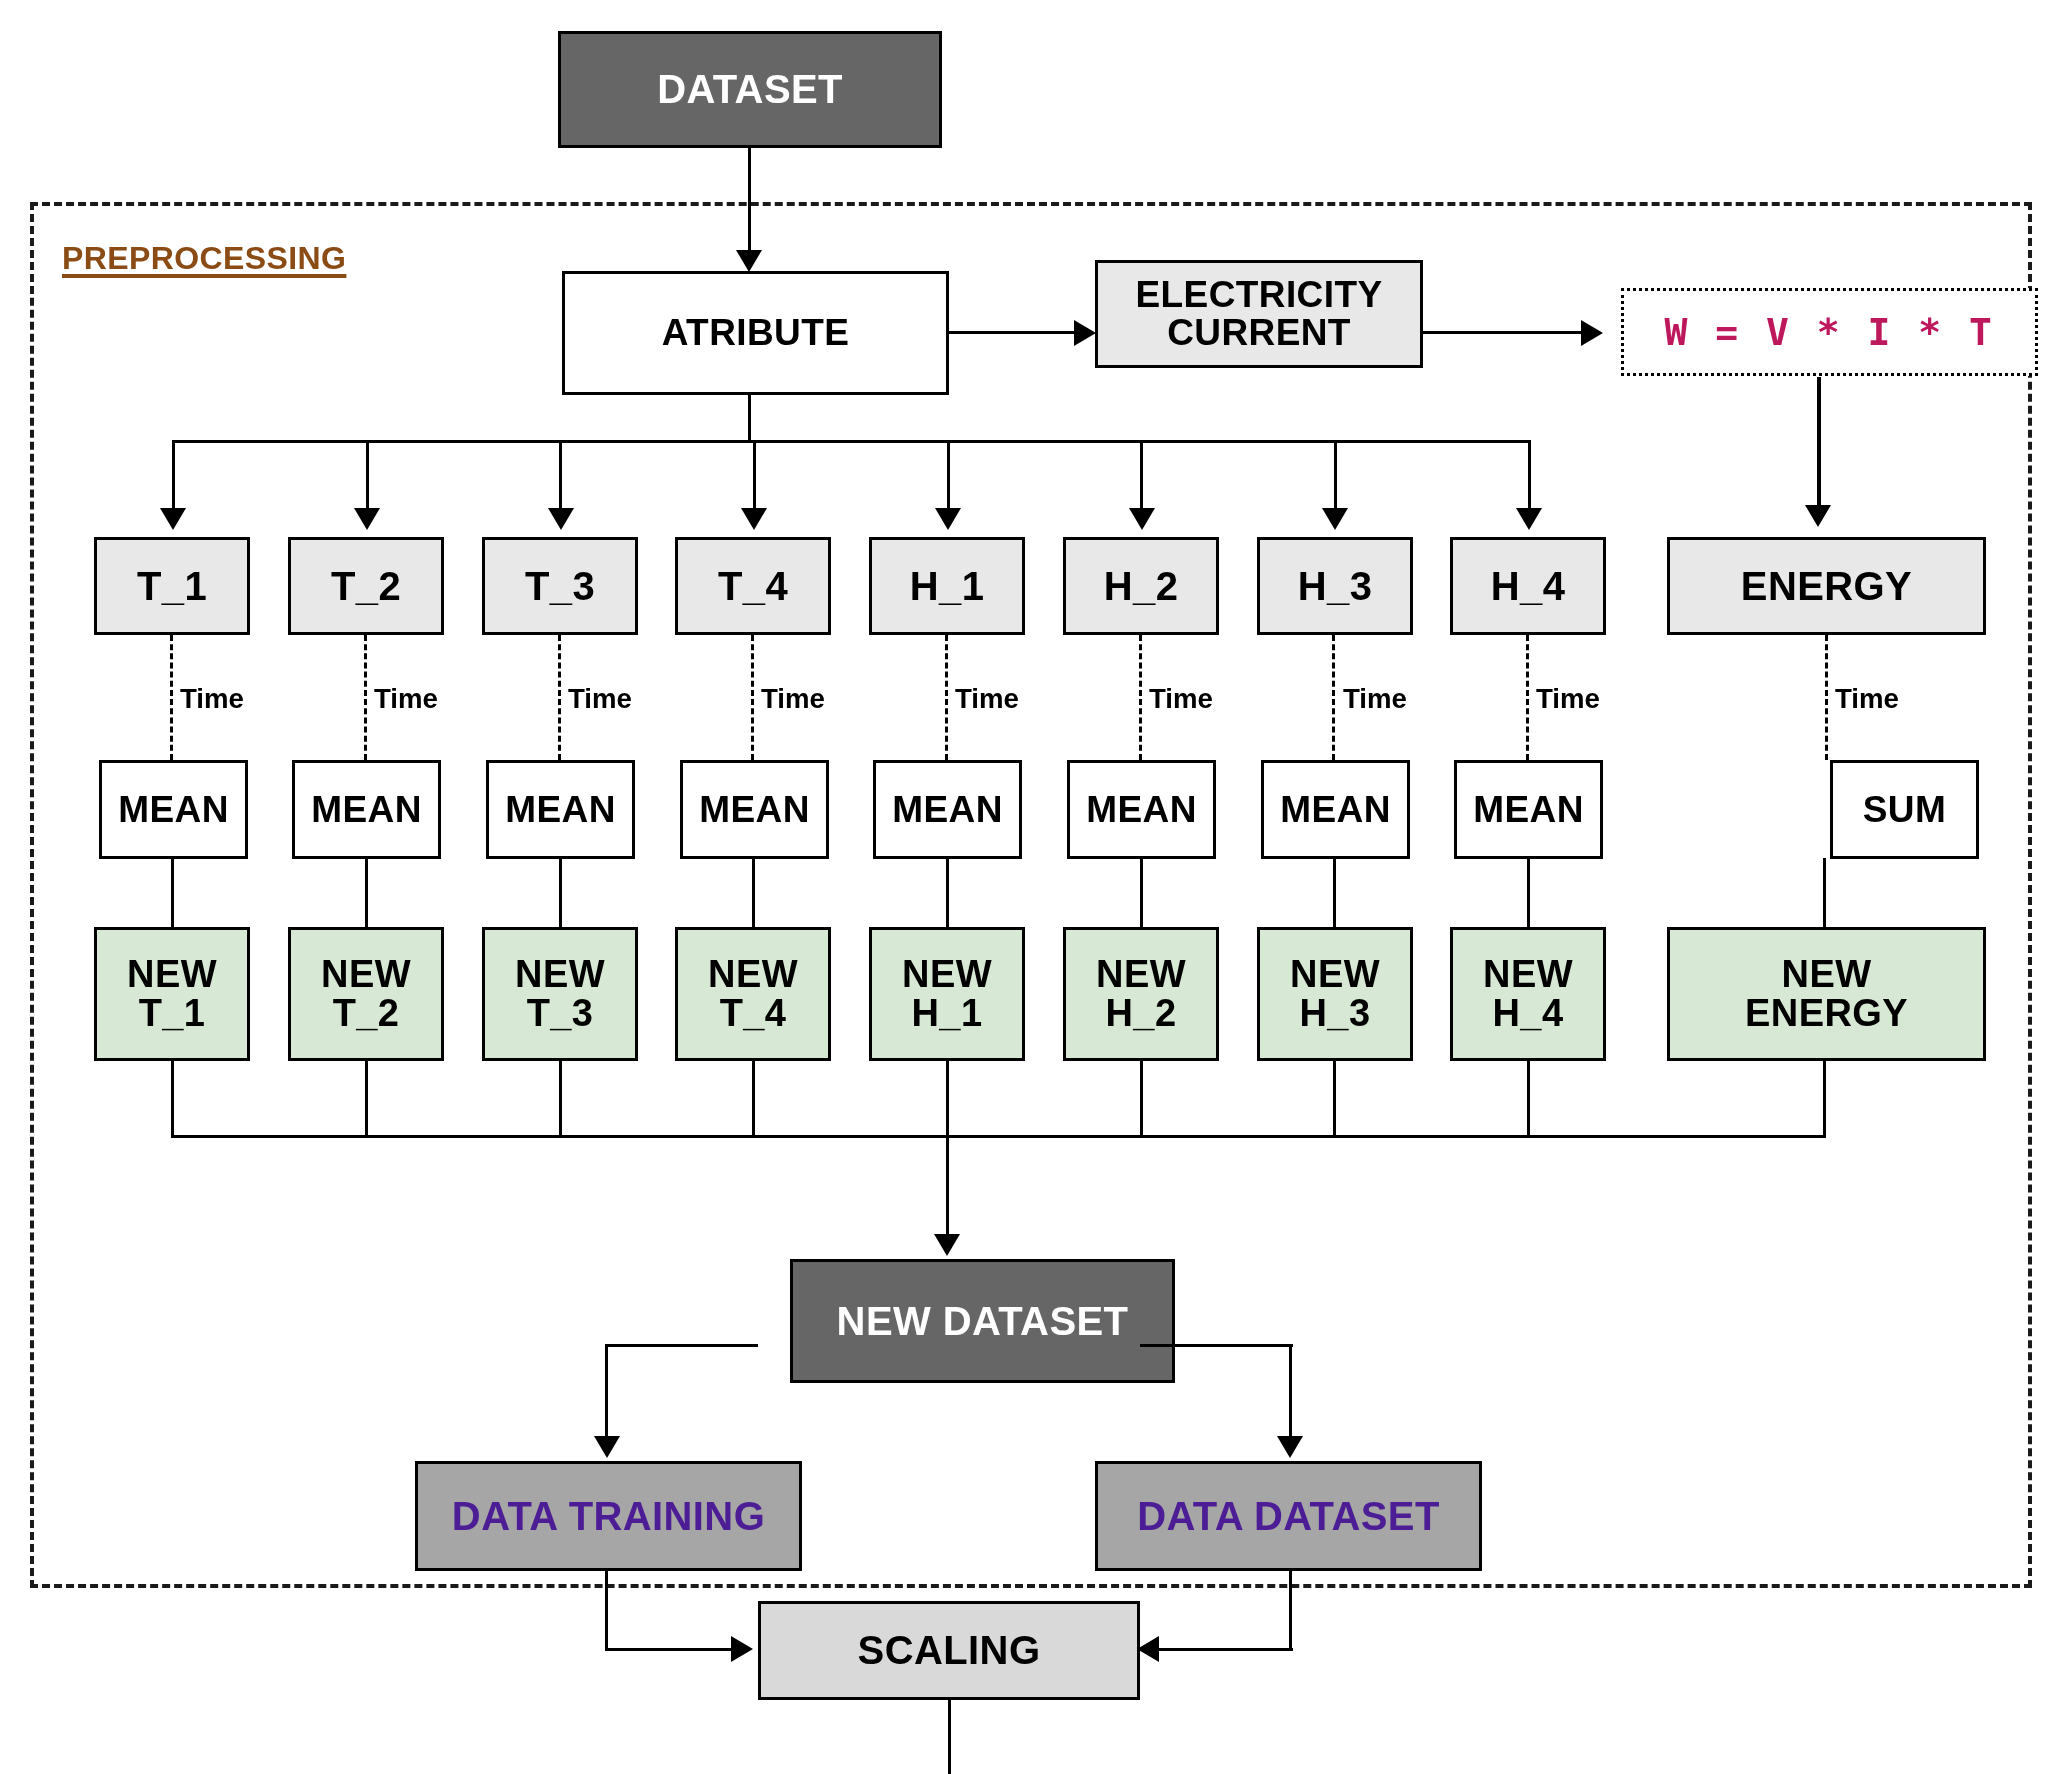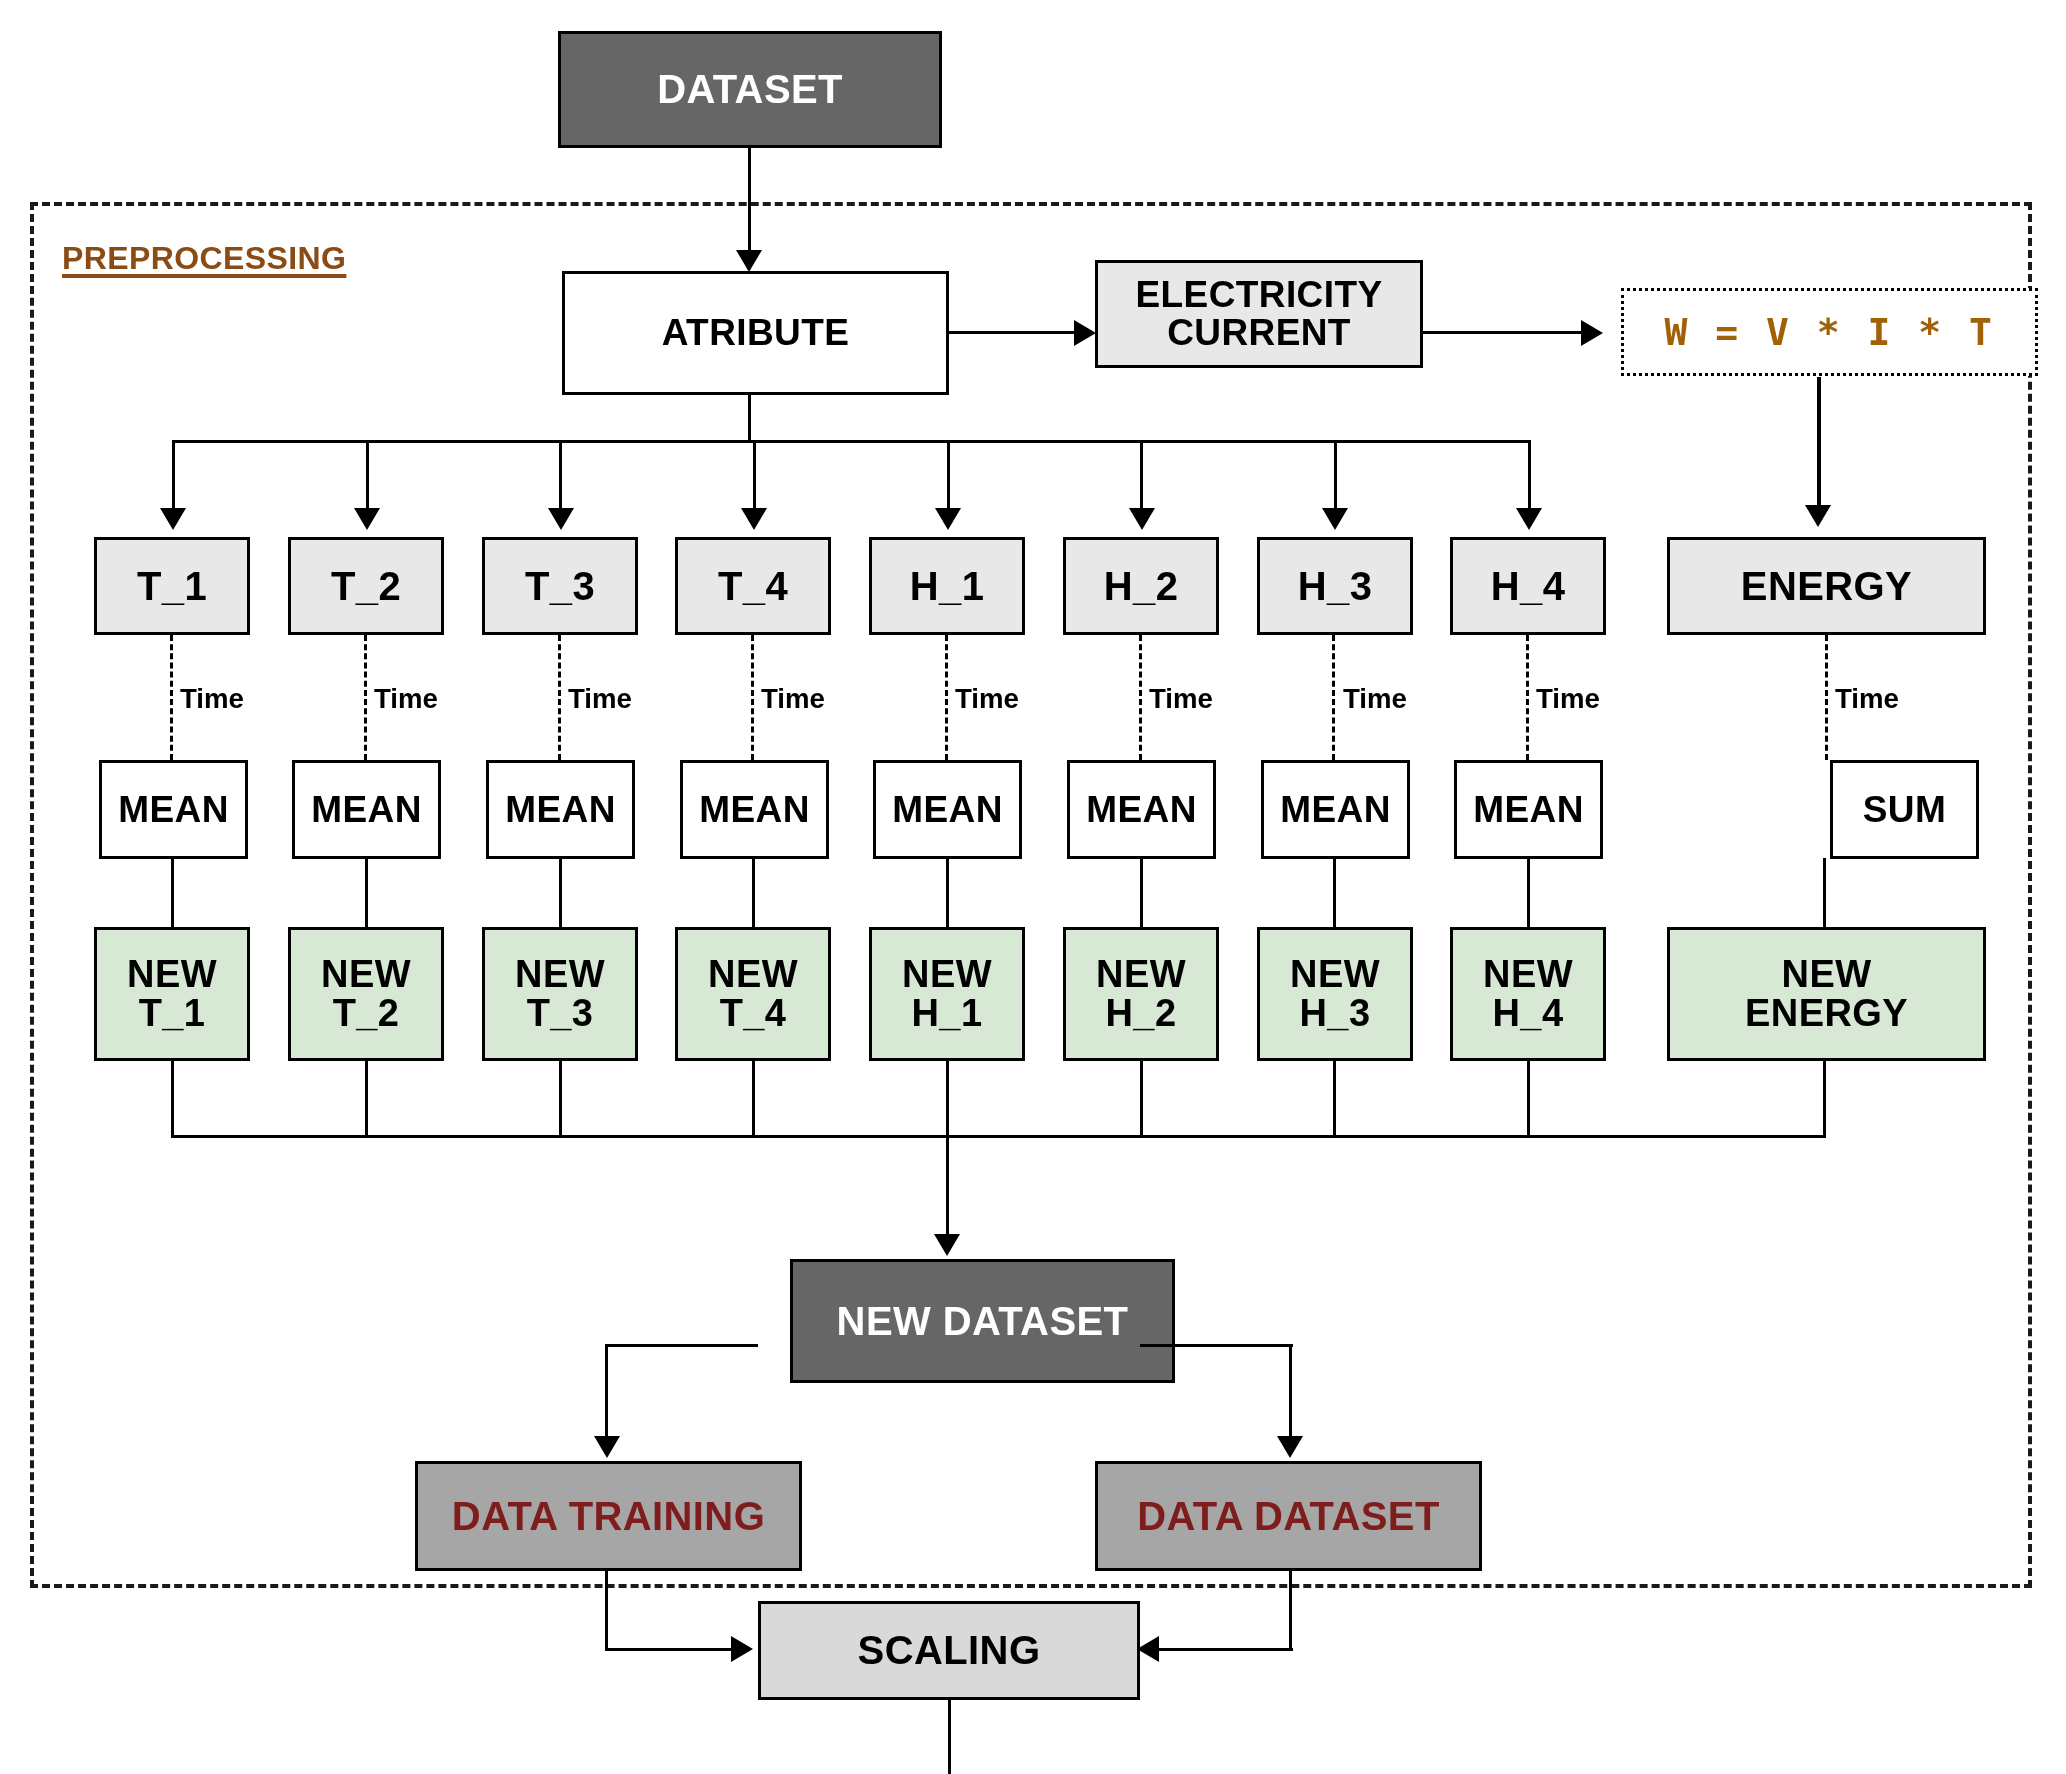--- a/index.html
+++ b/index.html
@@ -24,21 +24,21 @@
     align-items: center;
     justify-content: center;
     text-align: center;
     font-weight: bold;
     line-height: 1.02;
     letter-spacing: 0.4px;
     color: #000000;
     white-space: pre-line;
   }
   .fill-dark   { background: #666666; color: #ffffff; }
-  .fill-mid    { background: #a6a6a6; color: #7f1d1d; text-align: center; }
+  .fill-mid    { background: #a6a6a6; color: #4c1d95; text-align: center; }
   .fill-light  { background: #d9d9d9; color: #000000; }
   .fill-grayish{ background: #e8e8e8; color: #000000; }
   .fill-white  { background: #ffffff; color: #000000; }
   .fill-green  { background: #d7e8d4; color: #000000; }
 
   
   #preproc-region {
     position: absolute;
     left: 30px;
     top: 202px;
@@ -66,21 +66,21 @@
   #formula-box {
     position: absolute;
     box-sizing: border-box;
     border: 3.3px dotted #000000;
     background: #ffffff;
     display: flex;
     align-items: center;
     justify-content: center;
     font-family: "DejaVu Sans Mono", "Liberation Mono", monospace;
     font-weight: bold;
-    color: #a16207;
+    color: #be185d;
     letter-spacing: 2.5px;
   }
 
   
   .ln {
     position: absolute;
     background: #000000;
   }
   .ln-v { width: 3.3px; }
   .ln-h { height: 3.3px; }

